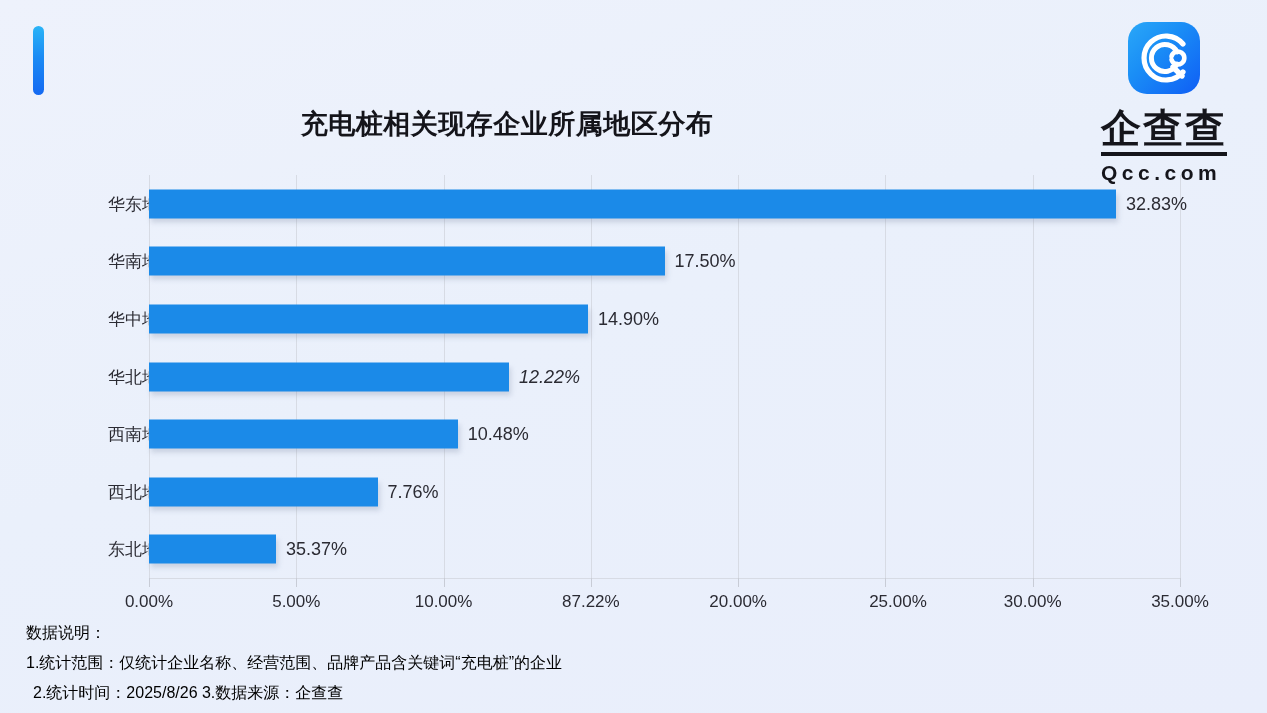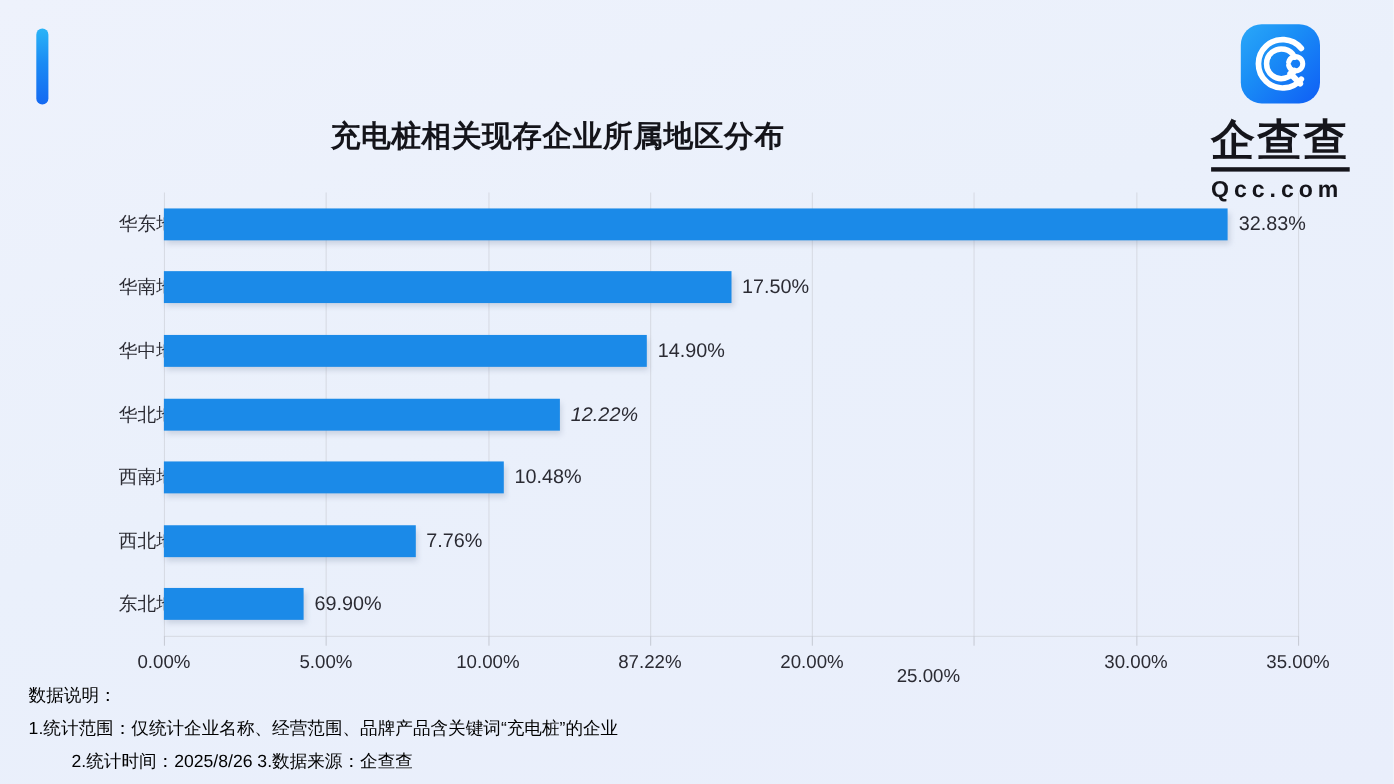--- a/index.html
+++ b/index.html
@@ -199,21 +199,21 @@
     top: 618px;
     width: 1200px;
   }
 
   .note-line {
     font-size: 16px;
     color: #000000;
     line-height: 30px;
     white-space: nowrap;
   }
-  .note-line.indent { padding-left: 7px; margin-left: 32px; }
+  .note-line.indent { padding-left: 7px; }
 </style>
 </head>
 <body>
 
 <div class="header">
 
   <div class="title-wrap">
     <div class="accent-bar"></div>
   </div>
 
@@ -256,21 +256,21 @@
       <div class="tick-label" style="left: 149px;">0.00%</div>
       <div class="tick-mark" style="left: 296.286px;"></div>
       <div class="tick-label" style="left: 296.286px;">5.00%</div>
       <div class="tick-mark" style="left: 443.571px;"></div>
       <div class="tick-label" style="left: 443.571px;">10.00%</div>
       <div class="tick-mark" style="left: 590.857px;"></div>
       <div class="tick-label" style="left: 590.857px;">87.22%</div>
       <div class="tick-mark" style="left: 738.143px;"></div>
       <div class="tick-label" style="left: 738.143px;">20.00%</div>
       <div class="tick-mark" style="left: 885.429px;"></div>
-      <div class="tick-label" style="left: 844px; margin-top: 13px;">25.00%</div>
+      <div class="tick-label" style="left: 898px;">25.00%</div>
       <div class="tick-mark" style="left: 1032.71px;"></div>
       <div class="tick-label" style="left: 1032.71px;">30.00%</div>
       <div class="tick-mark" style="left: 1180px;"></div>
       <div class="tick-label" style="left: 1180px;">35.00%</div>
     </div>
   <div id="cats-layer">
       <div class="cat-label" style="top: 43.7857px;">华东地区</div>
       <div class="cat-label" style="top: 101.357px;">华南地区</div>
       <div class="cat-label" style="top: 158.929px;">华中地区</div>
       <div class="cat-label" style="top: 216.5px;">华北地区</div>
@@ -284,20 +284,20 @@
     <div class="bar-value" style="left: 674.5px; top: 101.357px;">17.50%</div>
     <div class="bar" style="left: 149px; top: 158.929px; width: 438.911px; background: rgb(27, 138, 232);"></div>
     <div class="bar-value" style="left: 597.911px; top: 158.929px;">14.90%</div>
     <div class="bar" style="left: 149px; top: 216.5px; width: 359.966px; background: rgb(27, 138, 232);"></div>
     <div class="bar-value" style="left: 518.966px; top: 216.5px; font-style: italic;">12.22%</div>
     <div class="bar" style="left: 149px; top: 274.071px; width: 308.711px; background: rgb(27, 138, 232);"></div>
     <div class="bar-value" style="left: 467.711px; top: 274.071px;">10.48%</div>
     <div class="bar" style="left: 149px; top: 331.643px; width: 228.587px; background: rgb(27, 138, 232);"></div>
     <div class="bar-value" style="left: 387.587px; top: 331.643px;">7.76%</div>
     <div class="bar" style="left: 149px; top: 389.214px; width: 126.96px; background: rgb(27, 138, 232);"></div>
-    <div class="bar-value" style="left: 285.96px; top: 389.214px;">69.90%</div>
+    <div class="bar-value" style="left: 285.96px; top: 389.214px;">35.37%</div>
   </div>
 
 <div class="notes">
   <div class="note-line">数据说明：</div>
   <div class="note-line">1.统计范围：仅统计企业名称、经营范围、品牌产品含关键词“充电桩”的企业</div>
   <div class="note-line indent">2.统计时间：2025/8/26  3.数据来源：企查查</div>
 </div>
 
 </body></html>

